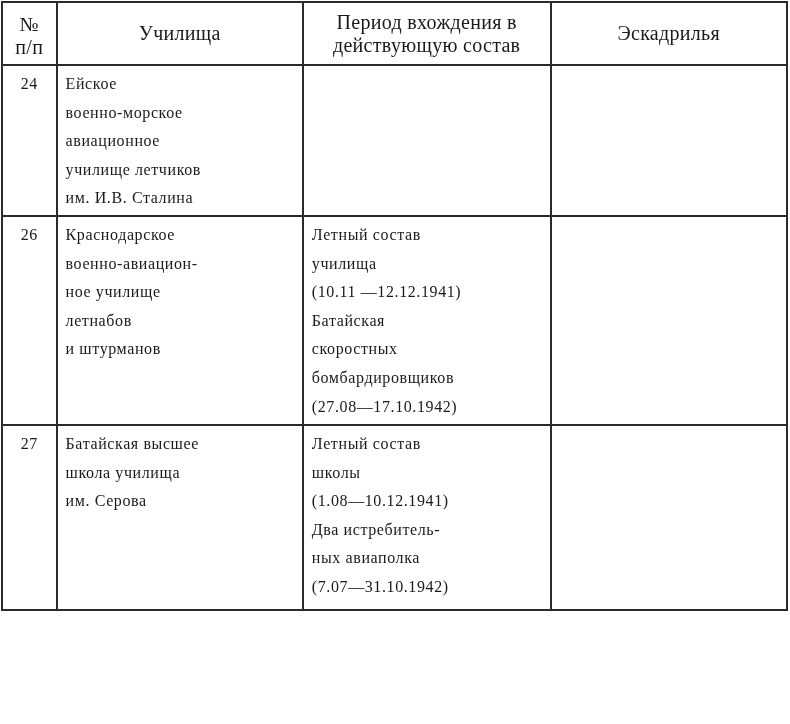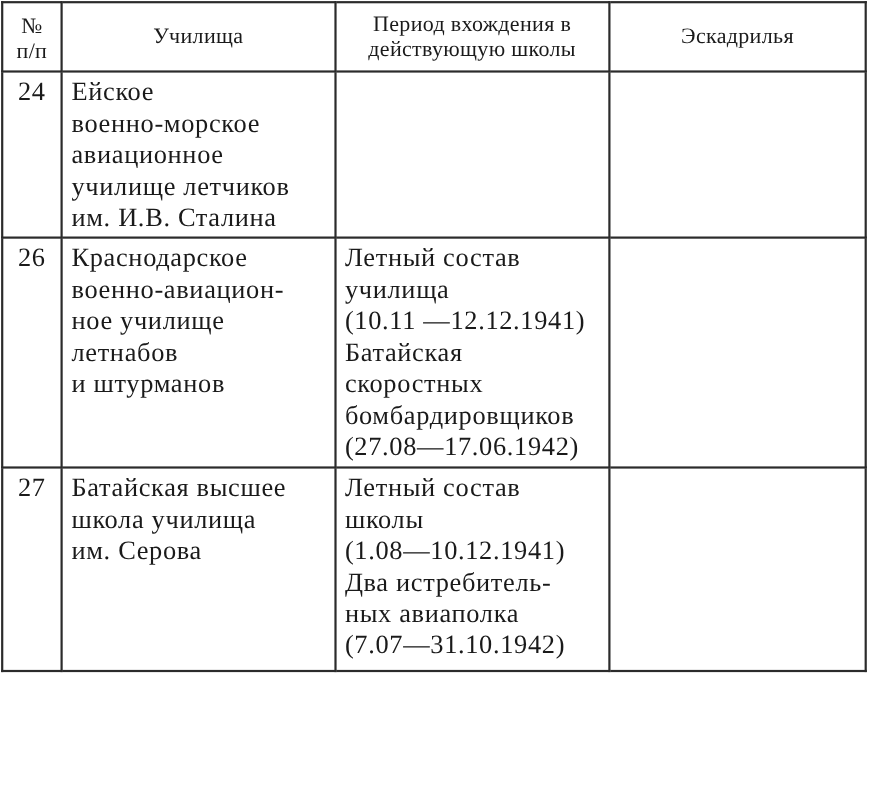--- a/index.html
+++ b/index.html
@@ -10,21 +10,21 @@
     width:787px;
     font-family:"Liberation Serif", "DejaVu Serif", serif;
     color:#1a1a1a;
   }
   table.t td, table.t th {
     border:2px solid #2b2b2b;
     vertical-align:top;
     padding:0;
   }
   th { font-weight:normal; font-size:20px; line-height:23px; text-align:center; vertical-align:middle !important; height:57px; letter-spacing:0.3px; }
-  td { font-size:24px; line-height:28.6px; letter-spacing:0.6px;margin-top:20px; }
+  td { font-size:16px; line-height:28.6px; letter-spacing:0.6px;margin-top:20px; }
   .c-num { width:54px; text-align:center; padding-top:4px !important; }
   .c-name { width:242px; padding:4px 0 2px 8px !important; }
   .c-period { width:241px; padding:4px 0 2px 8px !important; }
   .c-note { width:242px; }
   .line { display:block; white-space:nowrap; }
   .r24 td { height:141px; }
   .r25 td { height:121px; }
   .r26 td { height:201px; }
   .r27 td { height:177px; }
 </style>
@@ -34,21 +34,21 @@
 <table class="t">
   <tbody>
       <tr>
     <th class="c-num">
       <span class="line">№</span>
       <span class="line">п/п</span>
     </th>
     <th class="c-name" style="padding:0 !important">Училища</th>
     <th class="c-period" style="padding:0 !important">
       <span class="line">Период вхождения в</span>
-      <span class="line">действующую школы</span>
+      <span class="line">действующую состав</span>
     </th>
     <th class="c-note">Эскадрилья</th>
   </tr>
 
   <tr class="r24">
     <td class="c-num">24</td>
     <td class="c-name">
       <span class="line">Ейское</span>
       <span class="line">военно-морское</span>
       <span class="line">авиационное</span>
@@ -69,21 +69,21 @@
       <span class="line">летнабов</span>
       <span class="line">и штурманов</span>
     </td>
     <td class="c-period">
       <span class="line">Летный состав</span>
       <span class="line">училища</span>
       <span class="line">(10.11 —12.12.1941)</span>
       <span class="line">Батайская</span>
       <span class="line">скоростных</span>
       <span class="line">бомбардировщиков</span>
-      <span class="line">(27.08—17.06.1942)</span>
+      <span class="line">(27.08—17.10.1942)</span>
     </td>
     <td class="c-note"></td>
   </tr>
 
   <tr class="r27">
     <td class="c-num">27</td>
     <td class="c-name">
       <span class="line">Батайская высшее</span>
       <span class="line">школа училища</span>
       <span class="line">им. Серова</span>

